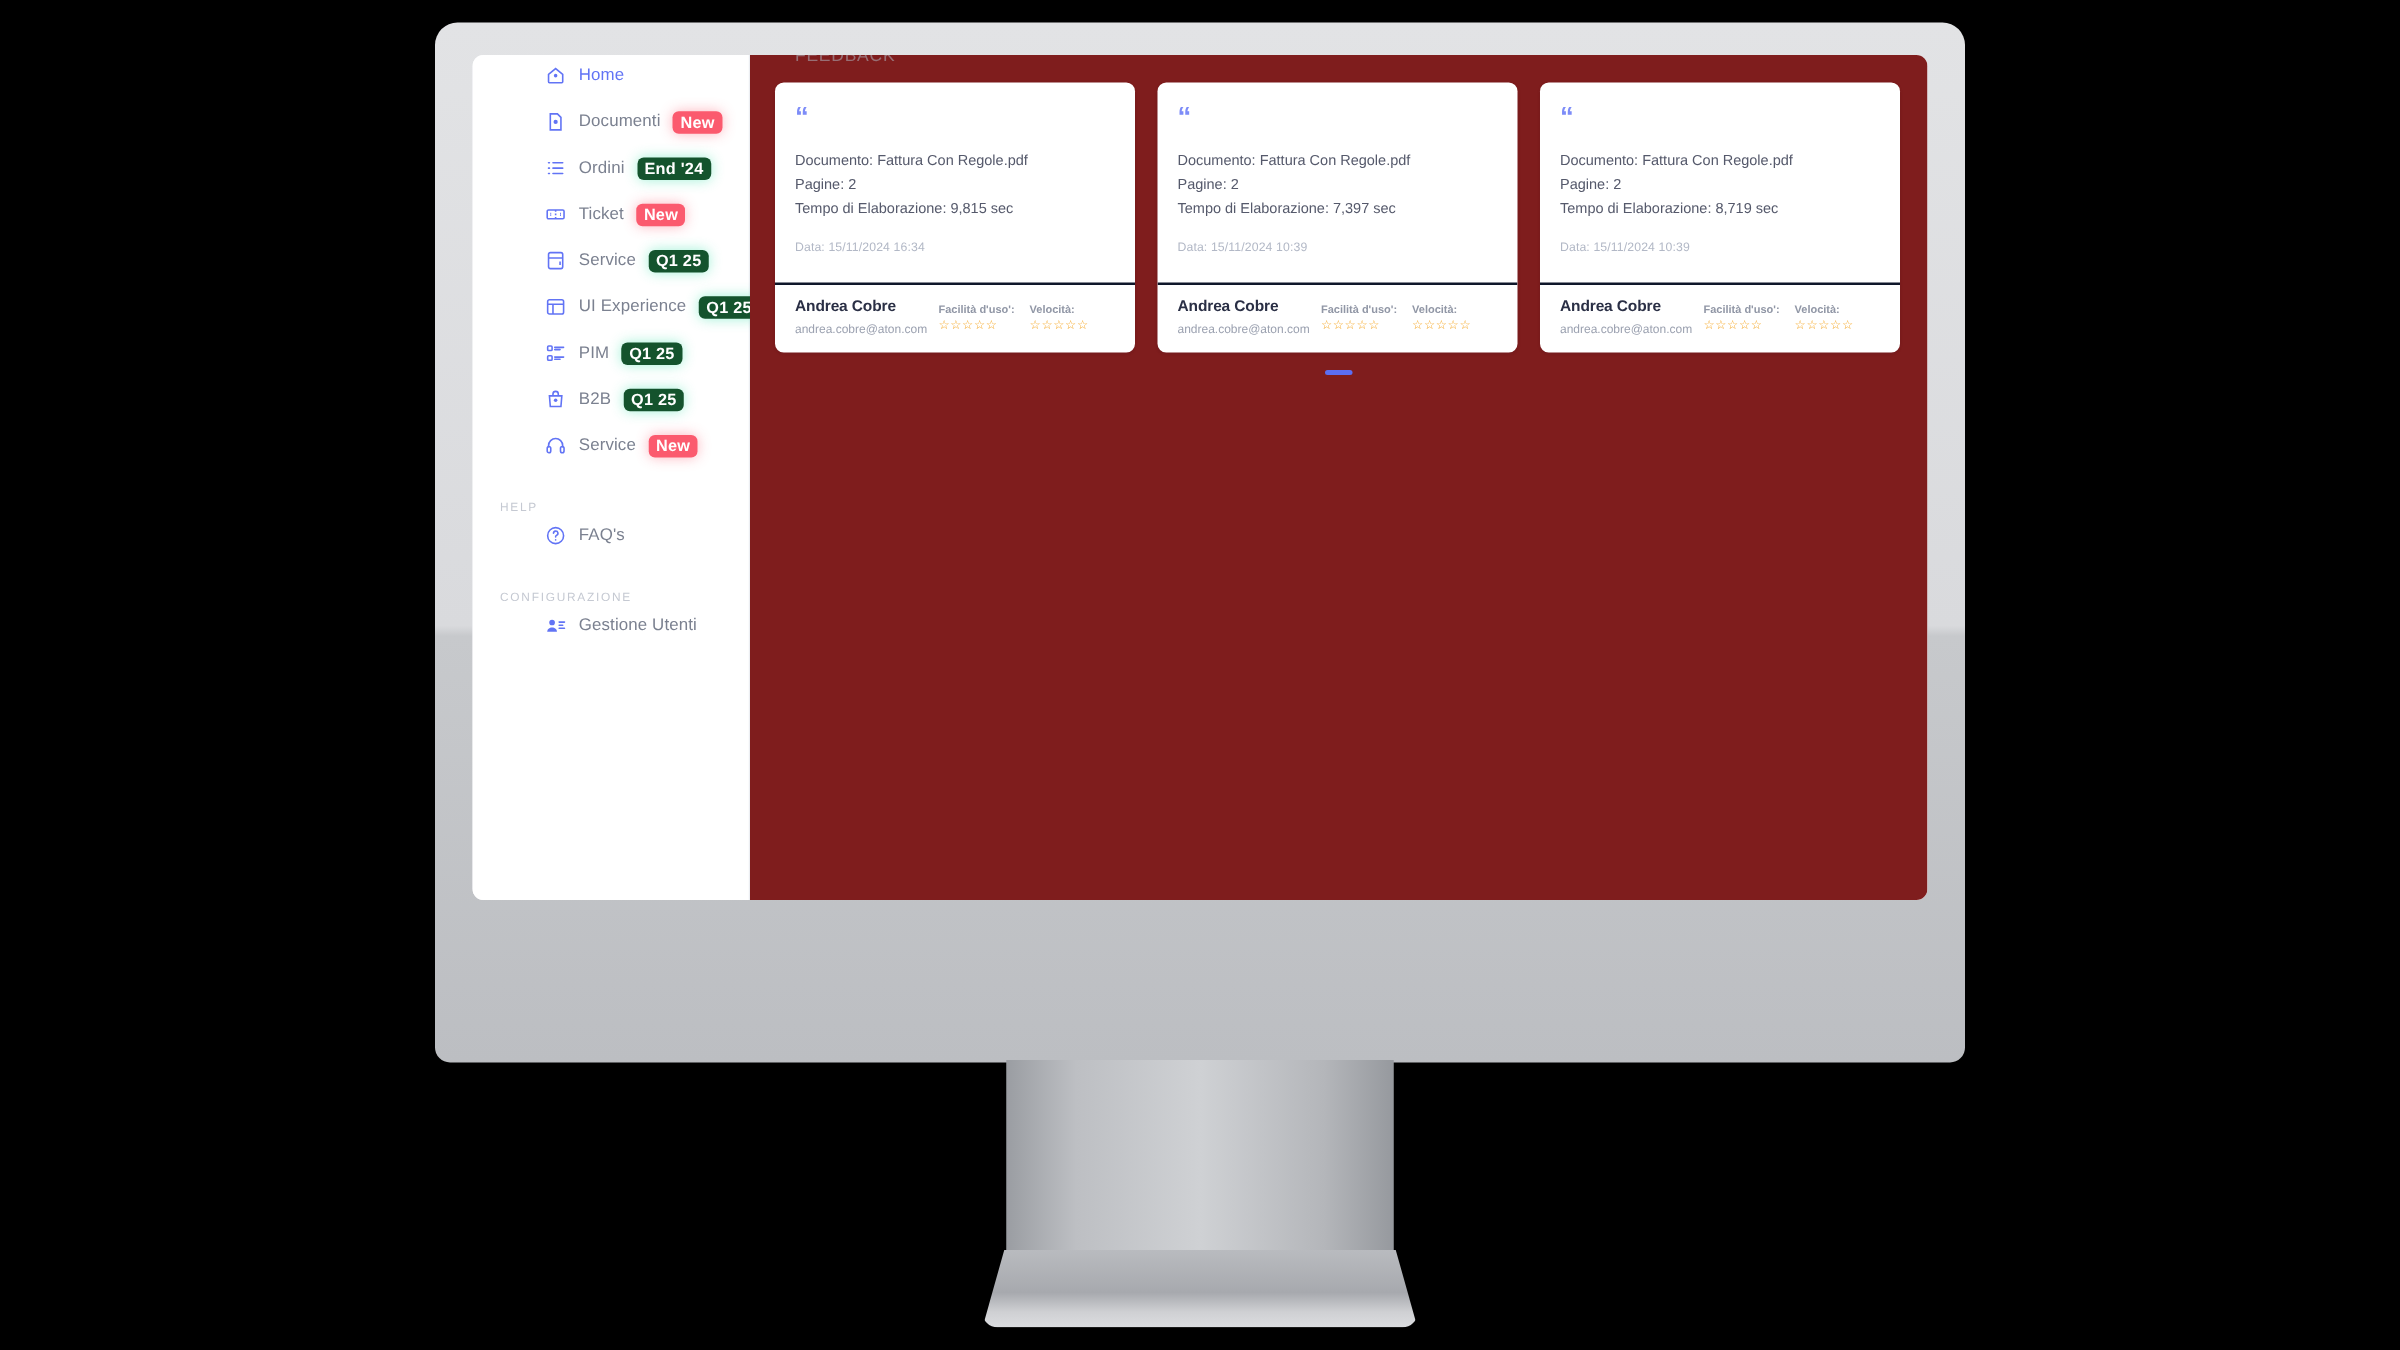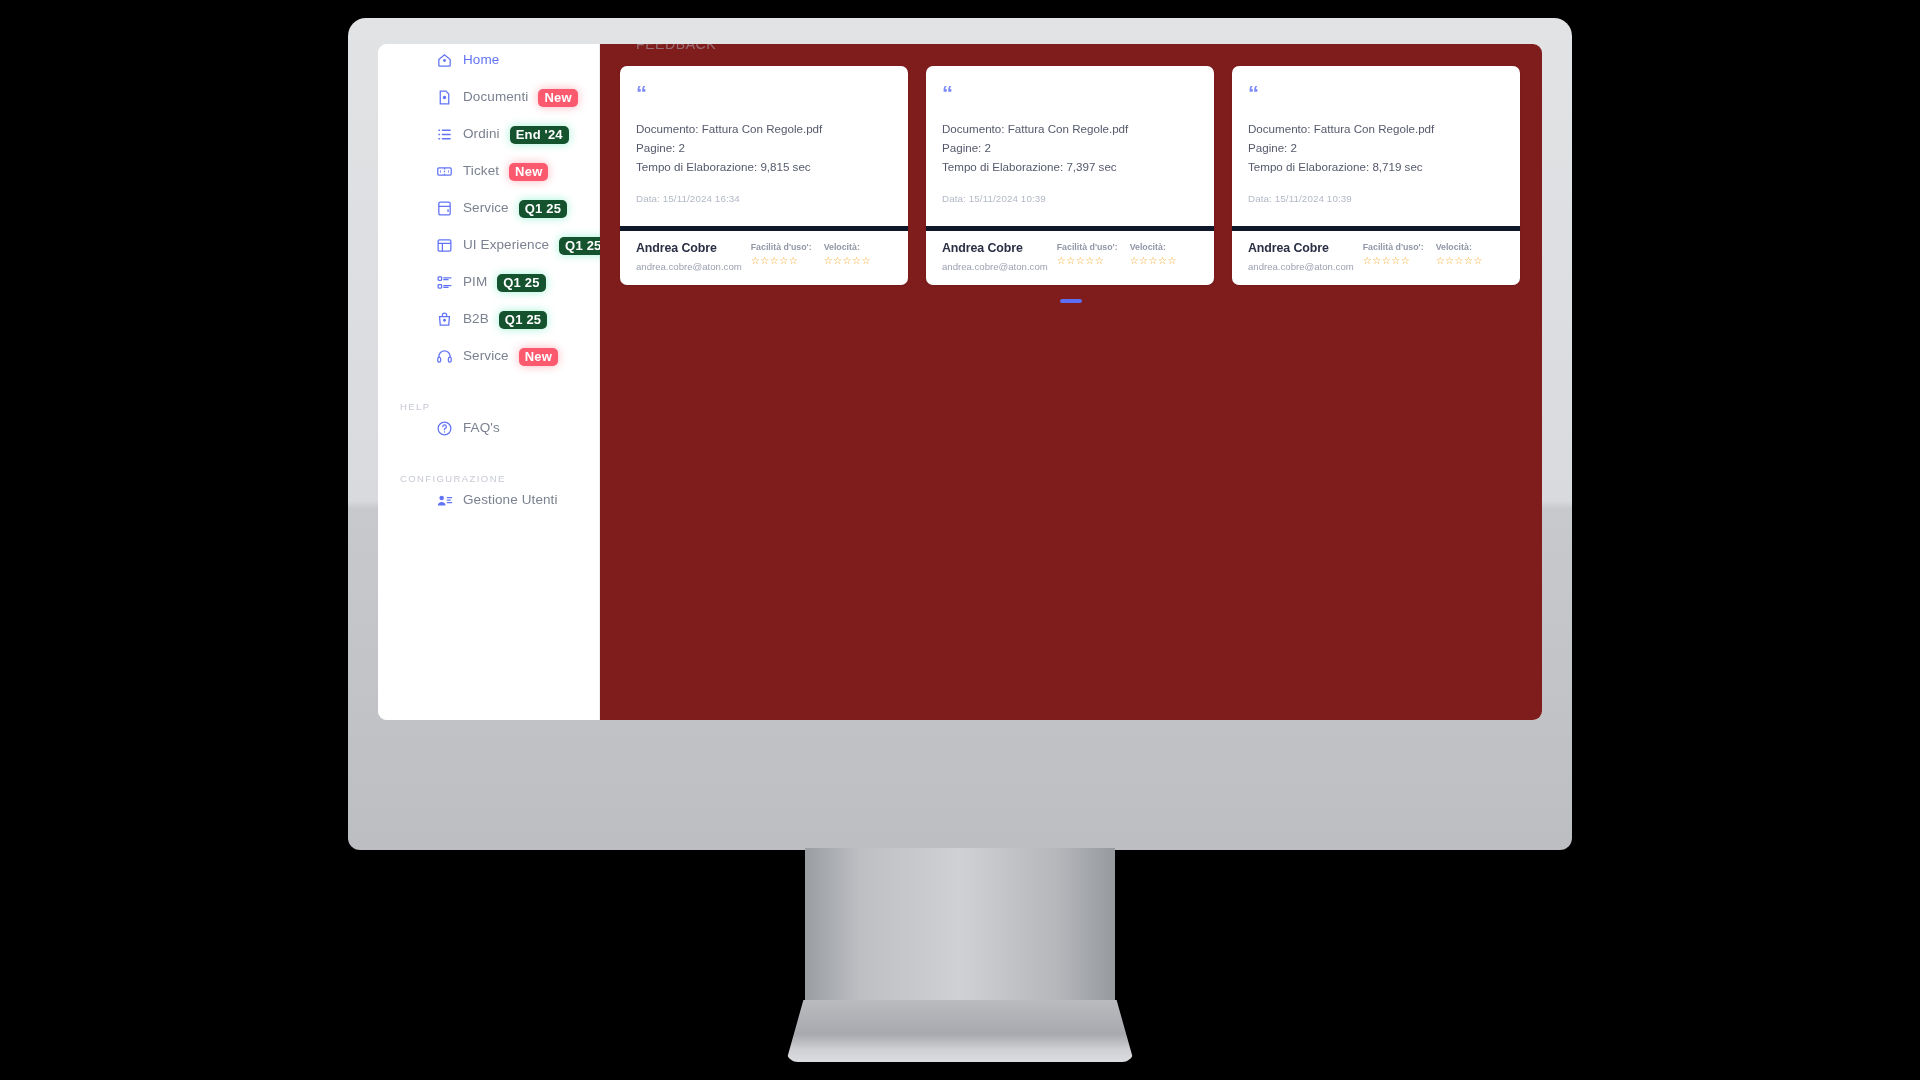--- a/index.html
+++ b/index.html
@@ -100,23 +100,23 @@
     box-shadow: 0 1px 3px rgba(28,35,61,.07), 0 1px 2px rgba(28,35,61,.04);
     overflow: hidden;
   }
   .card-body { padding: 17px 16px 22px 16px; min-height: 139px; }
   .quote-mark { color: #7d8cf8; font-size: 22px; font-weight: bold; line-height: 1; letter-spacing: -1px; }
   .card-lines { margin-top: 15px; }
   .card-line { font-size: 11.6px; color: #55596b; line-height: 1.63; }
   .card-date { font-size: 9.8px; color: #b2b8c6; margin-top: 16px; letter-spacing: .1px; }
 
   .card-foot {
-    border-top: 5px solid #0f172a;
+    border-top: 2px solid #0f172a;
     padding: 10px 14px 13px 16px;
-    display: flex; align-items: flex-start; gap: 9px;
+    display: flex; align-items: center; gap: 9px;
   }
   .author { flex: 0 0 auto; }
   .author-name { font-size: 12.4px; font-weight: bold; color: #2a2f45; letter-spacing: -.1px; }
   .author-mail { font-size: 9.6px; color: #9ba1b0; margin-top: 6px; }
   .ratings { display: flex; gap: 12px; padding-top: 1px; }
   .rating-label { font-size: 8.8px; color: #9197a6; white-space: nowrap; font-weight: bold; }
   .stars { margin-top: 4px; display: flex; gap: .5px; color: #f5a623; font-size: 10px; line-height: 1; }
 
   #carousel-dots { display: flex; justify-content: center; margin-top: 14px; }
   .dot-bar { width: 22px; height: 4px; border-radius: 3px; background: #5c6ef2; cursor: pointer; }

